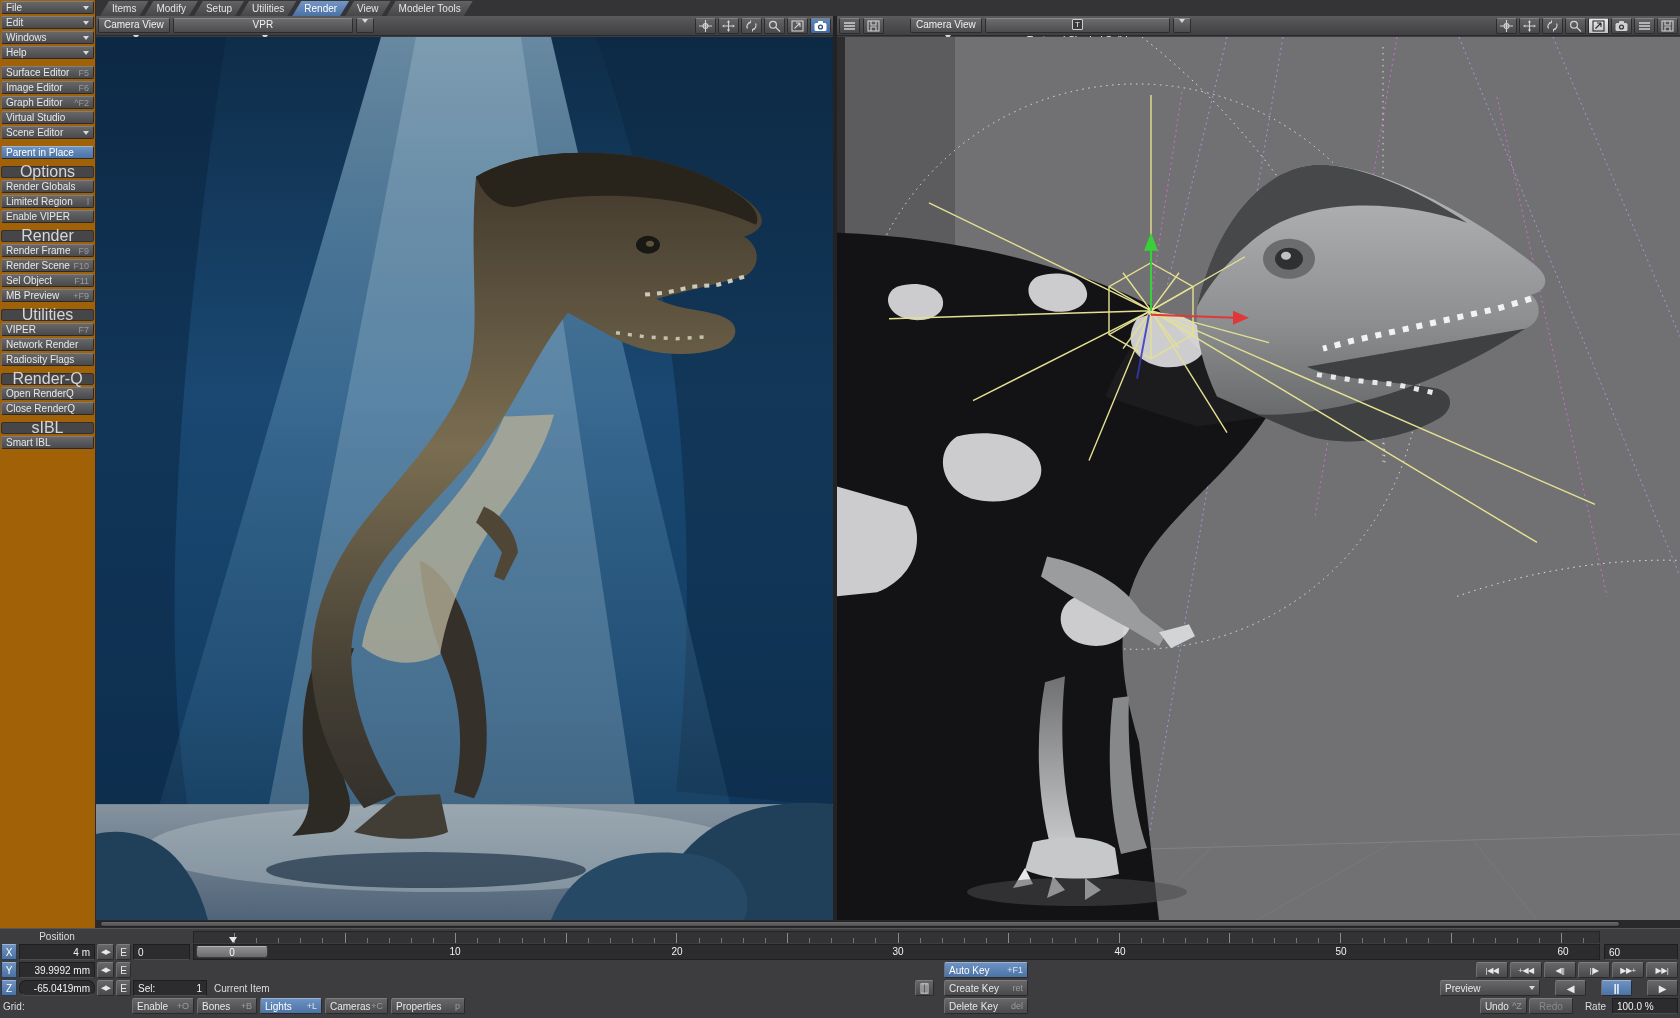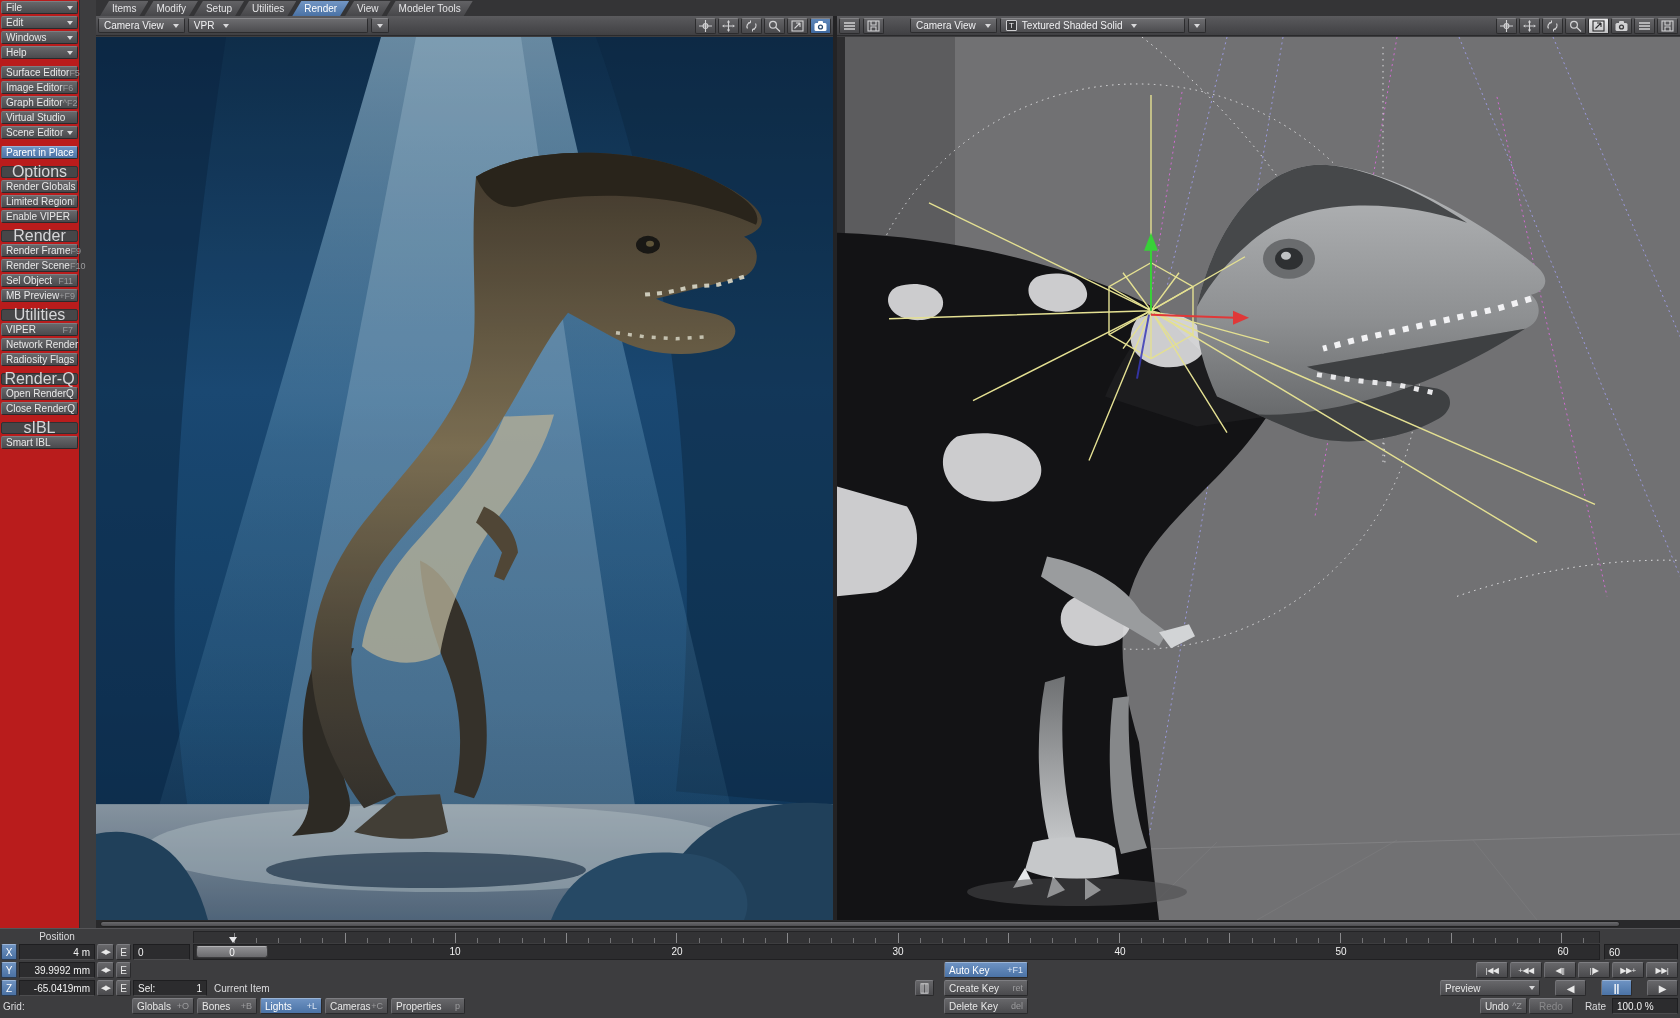--- a/index.html
+++ b/index.html
@@ -17,21 +17,21 @@
   .btn.blue { background:linear-gradient(#6d92c2,#4b73a6); border-top-color:#9ab4d6; color:#fff; }
   .btn.blue .sc { color:#d9e4f3; }
   .btn.dim { color:#8a8a8c; }
   .arr { width:0; height:0; border-left:3.5px solid transparent; border-right:3.5px solid transparent;
          border-top:4px solid #d8d8da; margin-left:auto; }
   .field { background:#2c2c2e; border:1px solid #1e1e20; border-bottom-color:#4c4c4e;
            color:#f2f2f2; display:flex; align-items:center; padding:0 4px; }
   .lbl { color:#dcdcde; }
 
   
-  .sidebar { position:absolute; left:0; top:0; width:80px; height:928px; background:#b91c1c;
+  .sidebar { position:absolute; left:0; top:0; width:96px; height:928px; background:#a16207;
              border-right:1px solid #2c2c2e; padding:1px; }
   .sidebar .btn { margin:0 0 2px 0; }
   .sb-gap { height:5px; }
   .sb-title { height:12px; text-align:center; color:#d6d6d8; font-size:16px;
               background:#464648; border:1px solid #313133; border-radius:2px; margin:0 0 2px 0;
               display:flex; align-items:center; justify-content:center; }
 
   
   .tabbar { position:absolute; left:96px; top:0; width:1584px; height:16px; background:#343436;
             display:flex; align-items:flex-end; padding-left:4px; }
@@ -44,21 +44,21 @@
   .viewports { position:absolute; left:96px; top:16px; width:1584px; height:904px; display:flex; }
   .vp { position:relative; height:100%; }
   .vp-left  { width:737px; }
   .vp-div   { width:4px; background:#232325; }
   .vp-right { width:843px; }
   .vp-head { position:absolute; left:0; top:0; right:0; height:20px;
              background:linear-gradient(#5a5a5d,#404043); border-bottom:1px solid #2a2a2c;
              display:flex; align-items:center; padding:0 2px; gap:3px; }
   .vp-dd { height:15px; display:flex; align-items:center; gap:5px; padding:0 5px;
            background:linear-gradient(#6c6c6f,#4c4c4f); border:1px solid #2c2c2e;
-           border-top-color:#87878a; border-radius:2px; color:#f0f0f2; }
+           border-top-color:#87878a; border-radius:2px; color:#f0f0f2;flex-direction:column; }
   .vp-dd .arr { margin-left:4px; }
   .vpicon { width:21px; height:16px; display:flex; align-items:center; justify-content:center;
             background:linear-gradient(#646467,#48484b); border:1px solid #2c2c2e;
             border-top-color:#828285; border-radius:2px; color:#d2d2d4; }
   .vpicon.blue { background:linear-gradient(#5e86b8,#3f69a0); color:#fff; }
   .vpicon.lit  { background:linear-gradient(#e8e8ea,#c2c2c4); color:#2a2a2c; }
   .vp-icons { margin-left:auto; display:flex; gap:2px; }
   .vp-body { position:absolute; left:0; top:21px; right:0; bottom:0; overflow:hidden; }
   .vp-body svg { display:block; width:100%; height:100%; }
   .badge-t { display:inline-flex; width:11px; height:11px; border:1px solid #cfcfd1;
@@ -558,21 +558,21 @@
     <div class="abs transport" style="right:2px;top:33px;">
       <div class="btn">|◀◀</div>
       <div class="btn">+◀◀</div>
       <div class="btn">◀||</div>
       <div class="btn">||▶</div>
       <div class="btn">▶▶+</div>
       <div class="btn">▶▶|</div>
     </div>
 
     <div class="abs axisbtn" style="left:1px;top:51px;">Z</div>
-    <div class="abs field" style="left:19px;top:51px;width:76px;height:16px;justify-content:flex-end;">-65.0419mm</div>
+    <div class="abs field" style="left:19px;top:51px;width:76px;height:16px;justify-content:flex-end;border-radius:7px;">-65.0419mm</div>
     <div class="abs btn mini" style="left:97px;top:51px;">◀▶</div>
     <div class="abs btn" style="left:116px;top:51px;width:15px;height:16px;justify-content:center;">E</div>
     <div class="abs field" style="left:133px;top:51px;width:74px;height:16px;">
       <span>Sel:</span>
         <span style="margin-left:auto">1</span>
     </div>
     <div class="abs lbl" style="left:214px;top:54px;">Current Item</div>
     <div class="abs btn" style="left:915px;top:51px;width:19px;height:16px;justify-content:center;">
       <svg width="9" height="11" viewBox="0 0 9 11">
           <g fill="none" stroke="#d2d2d4" stroke-width="1">
@@ -592,21 +592,21 @@
       </div>
       <div class="btn" style="width:31px;height:16px;justify-content:center;">◀</div>
       <div class="btn blue" style="width:31px;height:16px;justify-content:center;font-weight:bold;">||</div>
       <div class="btn" style="width:31px;height:16px;justify-content:center;">▶</div>
     </div>
 
     <div class="abs lbl" style="left:3px;top:72px;">Grid:</div>
     <div class="abs lbl" style="left:58px;top:72px;width:60px;text-align:right;margin-top:24px;">50 mm</div>
     <div class="abs itembtns" style="left:132px;top:69px;">
       <div class="btn">
-          <span>Globals</span>
+          <span>Enable</span>
           <span class="sc">+O</span>
         </div>
       <div class="btn" style="width:60px">
           <span>Bones</span>
           <span class="sc">+B</span>
         </div>
       <div class="btn blue">
           <span>Lights</span>
           <span class="sc">+L</span>
         </div>

